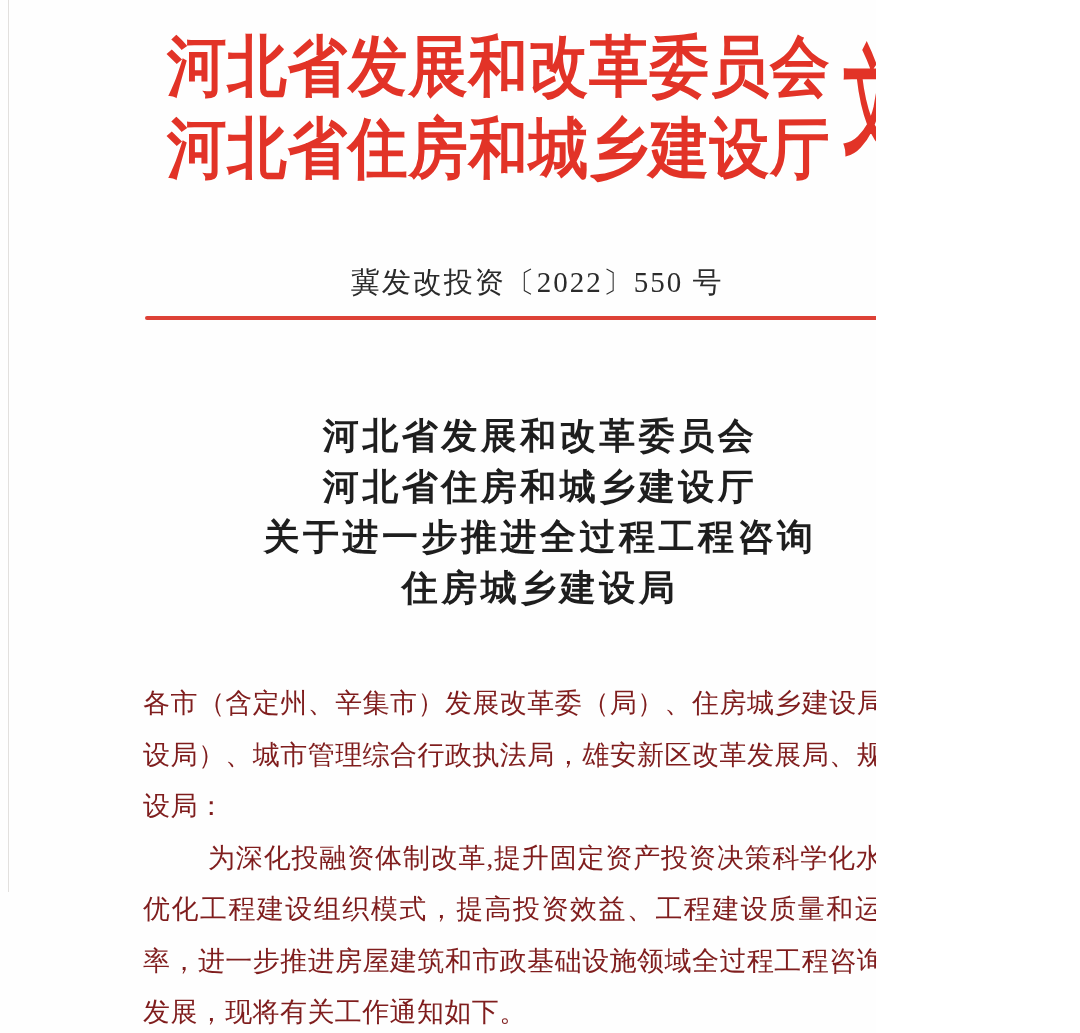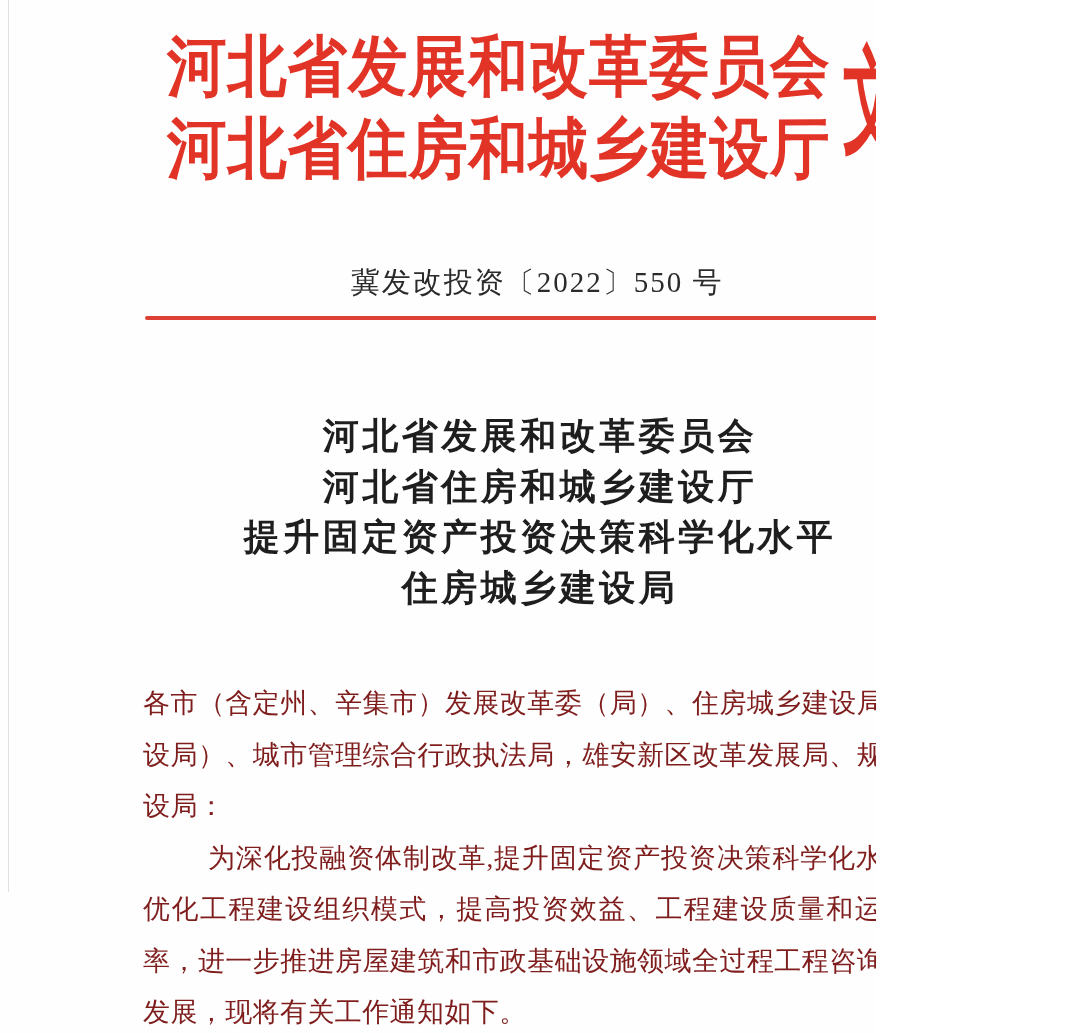--- a/index.html
+++ b/index.html
@@ -122,21 +122,21 @@
     <div class="doc-label">文件</div>
   </header>
 
   <div class="doc-number">冀发改投资〔2022〕550 号</div>
 
   <div class="red-rule"></div>
 
   <h1 class="doc-title">
     <span class="title-line">河北省发展和改革委员会</span>
     <span class="title-line">河北省住房和城乡建设厅</span>
-    <span class="title-line">提升固定资产投资决策科学化水平</span>
+    <span class="title-line">关于进一步推进全过程工程咨询</span>
     <span class="title-line">住房城乡建设局</span>
   </h1>
 
   <main class="body-text">
     <p class="para">各市（含定州、辛集市）发展改革委（局）、住房城乡建设局（建设局）、城市管理综合行政执法局，雄安新区改革发展局、规划建设局：</p>
     <p class="para indent">为深化投融资体制改革,提升固定资产投资决策科学化水平，优化工程建设组织模式，提高投资效益、工程建设质量和运营效率，进一步推进房屋建筑和市政基础设施领域全过程工程咨询服务发展，现将有关工作通知如下。</p>
   </main>
 
 </div>
 

